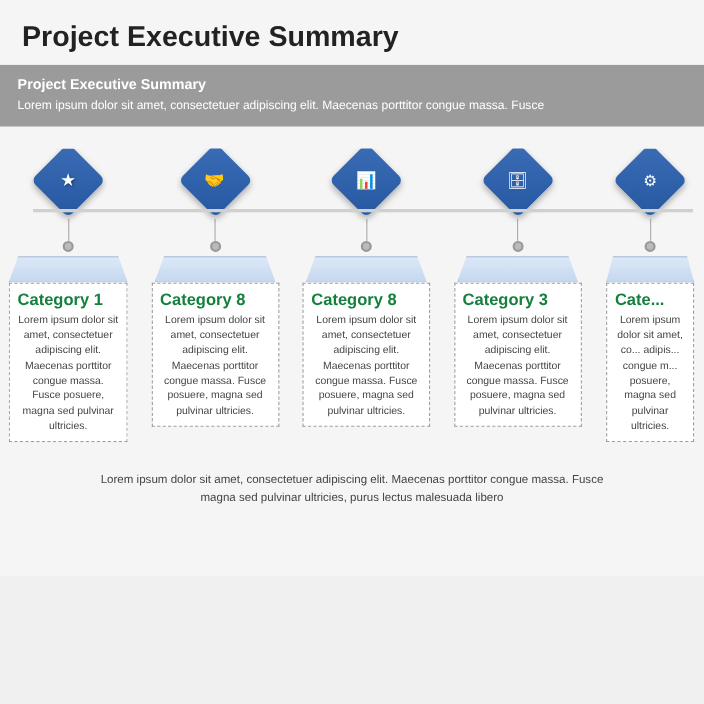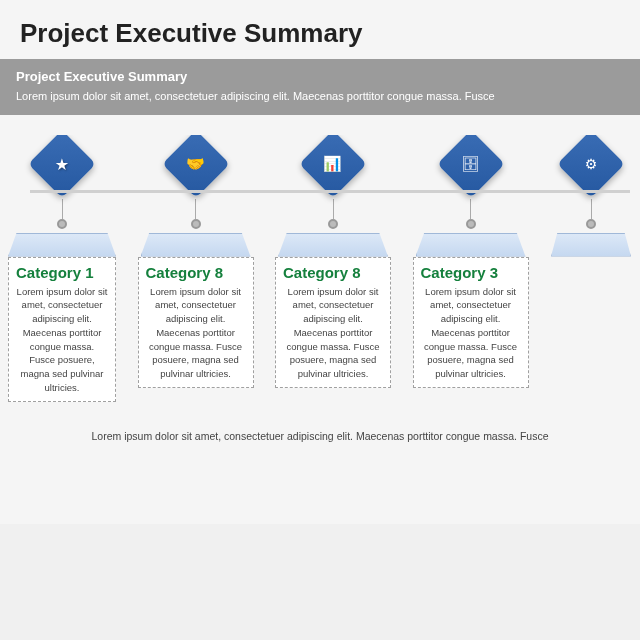--- a/index.html
+++ b/index.html
@@ -247,22 +247,27 @@
       </div>
 
       <div class="category-item" style="width:82px; overflow:hidden;">
         <div class="diamond-container">
           <div class="diamond" style="background: linear-gradient(135deg,#3a6db5,#2558a0);"></div>
           <span class="diamond-icon" style="font-size:14px;">⚙</span>
         </div>
         <div class="connector-line"></div>
         <div class="connector-dot"></div>
         <div class="trapezoid" style="width:80px;"></div>
+        <div class="category-card" style="width:80px; overflow:hidden;">
+          <div class="category-title">Cate...</div>
+          <div class="category-text">Lorem ipsum dolor sit amet, co... adipis... congue m... posuere, magna sed pulvinar ultricies.</div>
+        </div>
       </div>
 
     </div>
   </div>
 
   <div class="footer-text" style="margin-top: 16px;">
     <span>Lorem ipsum dolor sit amet, consectetuer adipiscing elit. Maecenas porttitor congue massa. Fusce</span><br>
+    <span>magna sed pulvinar ultricies, purus lectus malesuada libero</span>
   </div>
 
 </div>
 
 </body></html>

